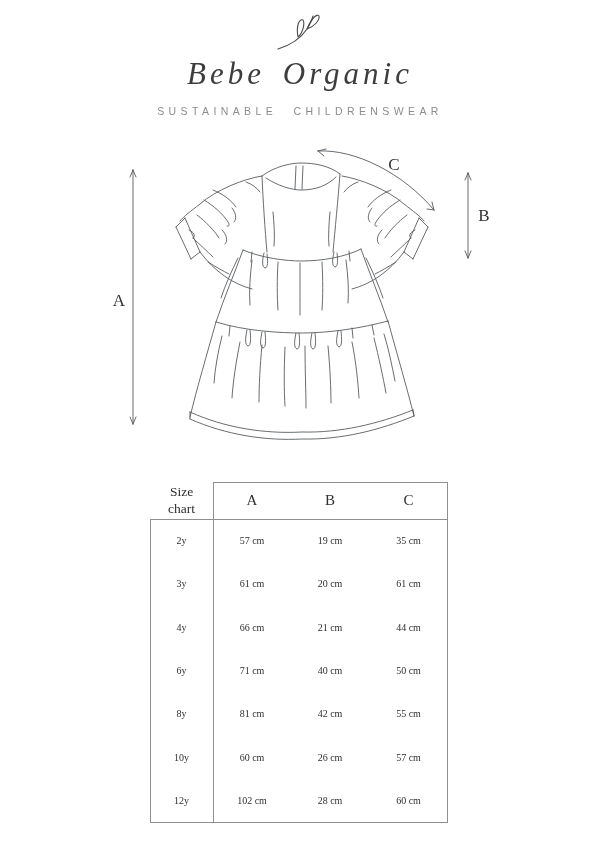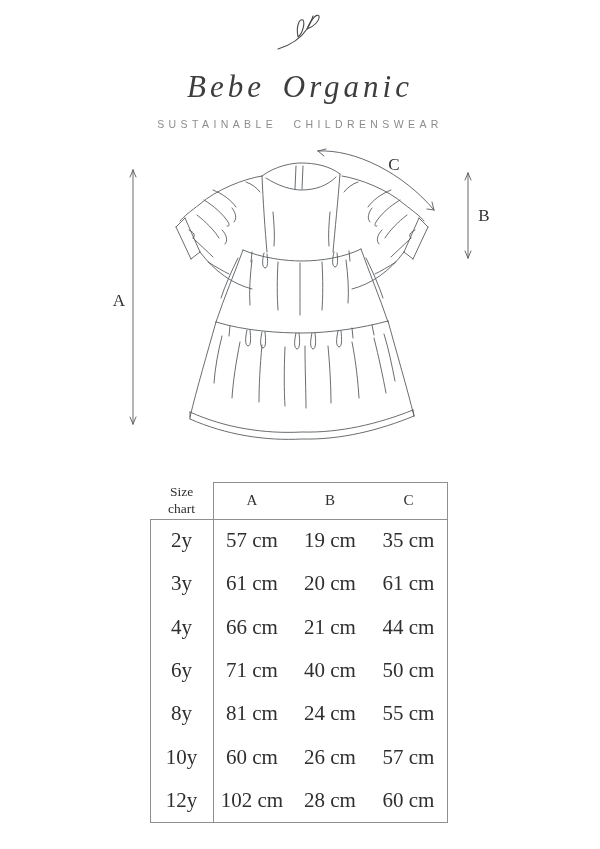--- a/index.html
+++ b/index.html
@@ -7,21 +7,21 @@
     position: relative; width: 600px; height: 849px;
     background: #ffffff; overflow: hidden;
     font-family: "Liberation Serif", "DejaVu Serif", serif;
     color: #2f2f2f;
   }
 
   
   .logo { position: absolute; top: 10px; left: 0; width: 600px; text-align: center; }
   .sprig { display: block; margin: 0 auto; width: 64px; height: 44px; }
   .brand-name {
-    margin-top: 15px;
+    margin-top: 2px;
     font-size: 31px; font-style: italic; letter-spacing: 4px; word-spacing: 6px;
     color: #3d3d3d; line-height: 36px;
   }
   .brand-tagline {
     margin-top: 13px;
     font-family: "Liberation Sans", "DejaVu Sans", sans-serif;
     font-size: 10.5px; letter-spacing: 4.4px; word-spacing: 9px;
     color: #8c8c8c;
   }
 
@@ -37,21 +37,21 @@
   .l-left   { left: 0;     top: 37px;  width: 1px;   height: 304px; }
   .l-sep    { left: 63px;  top: 0;     width: 1px;   height: 341px; }
   .l-right  { left: 297px; top: 0;     width: 1px;   height: 341px; }
 
   .grid {
     position: absolute; inset: 0;
     display: grid;
     grid-template-columns: 63px 78px 78px 79px;
     grid-template-rows: 37px repeat(7, 43.3px);
   }
-  .cell { display: flex; align-items: center; justify-content: center; font-size: 21px; }
+  .cell { display: flex; align-items: center; justify-content: center; font-size: 10px; }
   .cell.corner { font-size: 13.5px; line-height: 1.25; text-align: center; padding: 0 6px; }
   .cell.head { font-size: 15px; }
 </style>
 </head>
 <body>
 
 <div class="page">
 
   <div class="logo">
     <svg class="sprig" viewBox="270 8 64 44">
@@ -206,21 +206,21 @@
       <div class="cell val">21 cm</div>
       <div class="cell val">44 cm</div>
 
       <div class="cell size">6y</div>
       <div class="cell val">71 cm</div>
       <div class="cell val">40 cm</div>
       <div class="cell val">50 cm</div>
 
       <div class="cell size">8y</div>
       <div class="cell val">81 cm</div>
-      <div class="cell val">24 cm</div>
+      <div class="cell val">42 cm</div>
       <div class="cell val">55 cm</div>
 
       <div class="cell size">10y</div>
       <div class="cell val">60 cm</div>
       <div class="cell val">26 cm</div>
       <div class="cell val">57 cm</div>
 
       <div class="cell size">12y</div>
       <div class="cell val">102 cm</div>
       <div class="cell val">28 cm</div>

